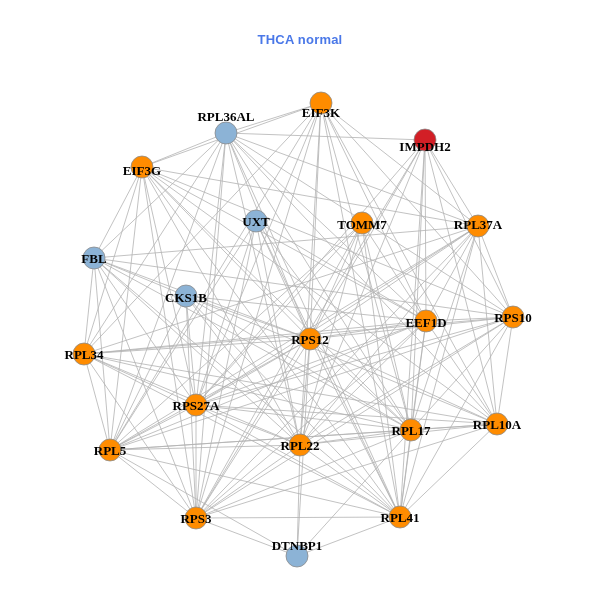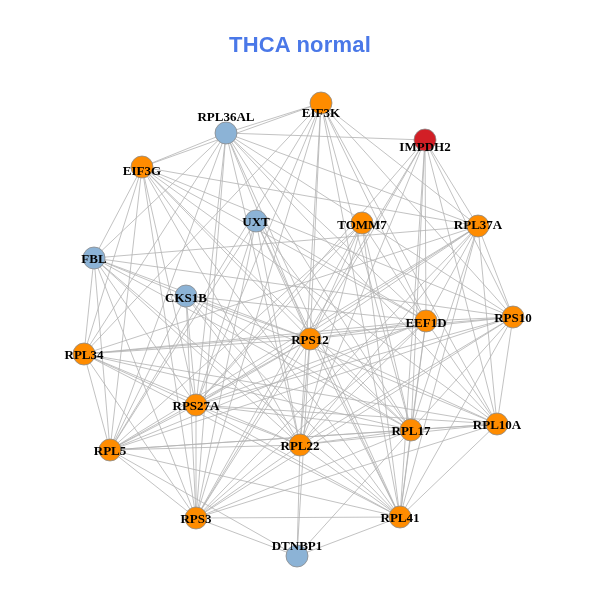--- a/index.html
+++ b/index.html
@@ -2,21 +2,21 @@
 <html><head>
 <meta charset="utf-8">
 <style>
   html,body{margin:0;padding:0;background:#ffffff;}
   .figure{
     position:relative;width:600px;height:600px;background:#ffffff;overflow:hidden;
     font-family:"Liberation Sans",sans-serif;
   }
   .chart-title{
     position:absolute;top:32px;left:0;width:100%;text-align:center;
-    font-weight:bold;font-size:22px;letter-spacing:0.2px;
+    font-weight:bold;font-size:13px;letter-spacing:0.2px;
   }
   svg{position:absolute;top:0;left:0;}
   .node-label{
     font-family:"Liberation Serif",serif;
     font-weight:bold;font-size:13px;
   }
 </style>
 </head>
 <body>
 

